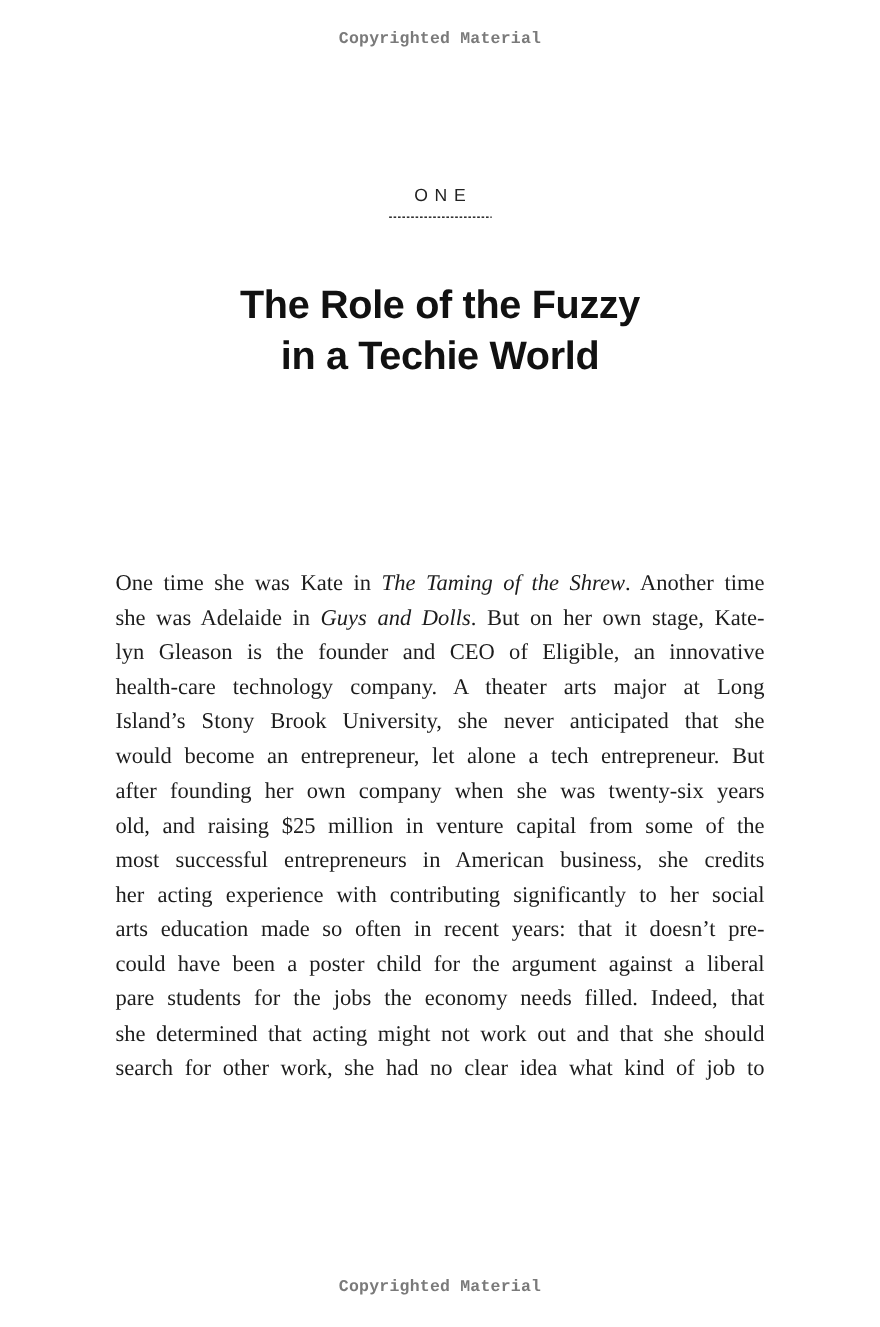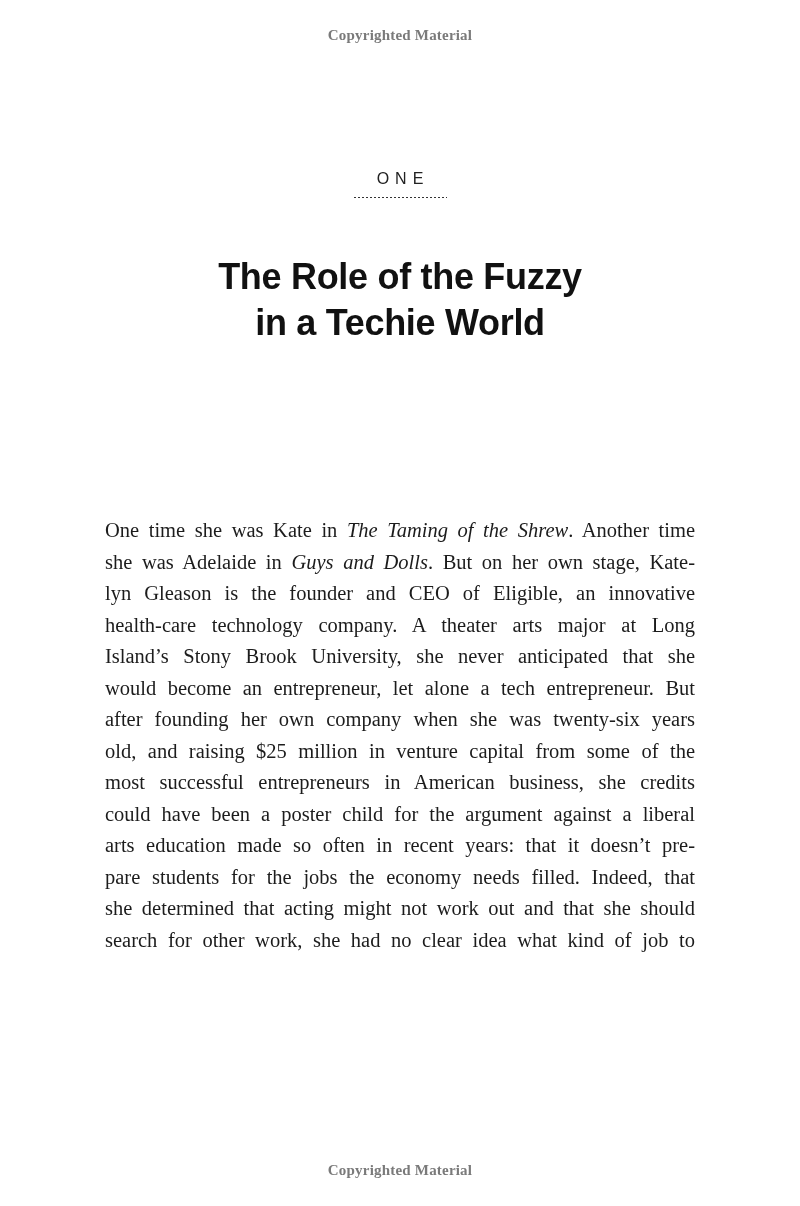--- a/index.html
+++ b/index.html
@@ -12,21 +12,21 @@
       height: 1206px;
       position: relative;
       overflow: hidden;
       color: #1a1a1a;
     }
     .watermark {
       position: absolute;
       left: 0;
       width: 800px;
       text-align: center;
-      font-family: Liberation Serif, serif;
+      font-family: Liberation Mono, monospace;
       font-weight: bold;
       font-size: 15px;
       color: #7a7a7a;
       letter-spacing: 0.2px;
     }
     .watermark.top { top: 27px; }
     .watermark.bottom { top: 1162px; }
 
     .chapter-number {
       position: absolute;
@@ -110,23 +110,24 @@
   <div>
     <span class="line"><span>One time she was Kate in </span><i>The Taming of the Shrew</i><span>. Another time</span></span>
     <span class="line"><span>she was Adelaide in </span><i>Guys and Dolls</i><span>. But on her own stage, Kate-</span></span>
     <span class="line">lyn Gleason is the founder and CEO of Eligible, an innovative</span>
     <span class="line">health-care technology company. A theater arts major at Long</span>
     <span class="line">Island’s Stony Brook University, she never anticipated that she</span>
     <span class="line">would become an entrepreneur, let alone a tech entrepreneur. But</span>
     <span class="line">after founding her own company when she was twenty-six years</span>
     <span class="line">old, and raising $25 million in venture capital from some of the</span>
     <span class="line">most successful entrepreneurs in American business, she credits</span>
+    <span class="line">her acting experience with contributing significantly to her social</span>
   </div>
   <div>
+    <span class="line">arts education made so often in recent years: that it doesn’t pre-</span>
     <span class="line">could have been a poster child for the argument against a liberal</span>
-    <span class="line">arts education made so often in recent years: that it doesn’t pre-</span>
     <span class="line">pare students for the jobs the economy needs filled. Indeed, that</span>
     <span class="line">she determined that acting might not work out and that she should</span>
     <span class="line">search for other work, she had no clear idea what kind of job to</span>
   </div>
 </div>
 
 <div class="watermark bottom">Copyrighted Material</div>
 
 </body></html>

